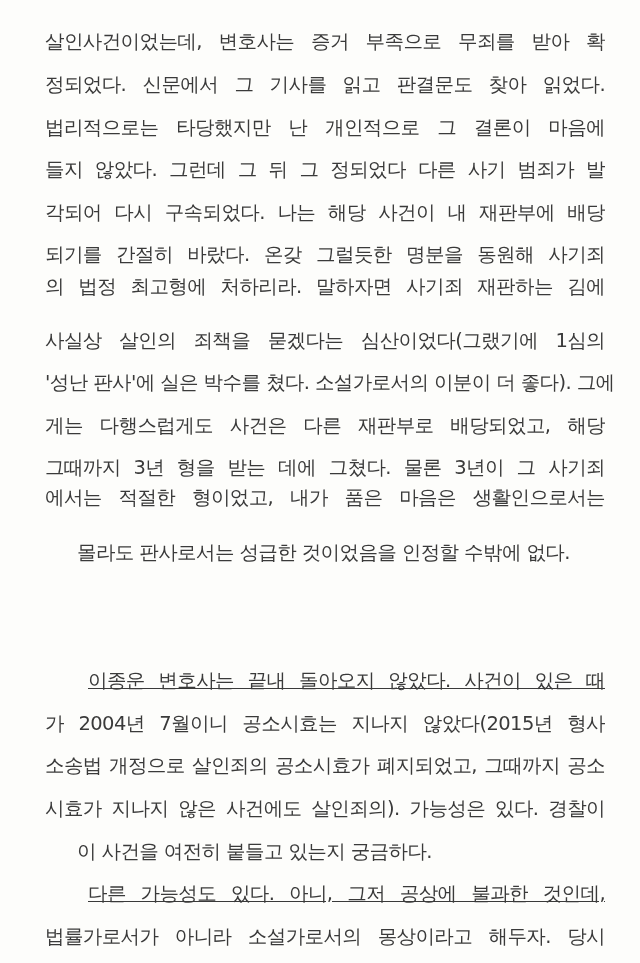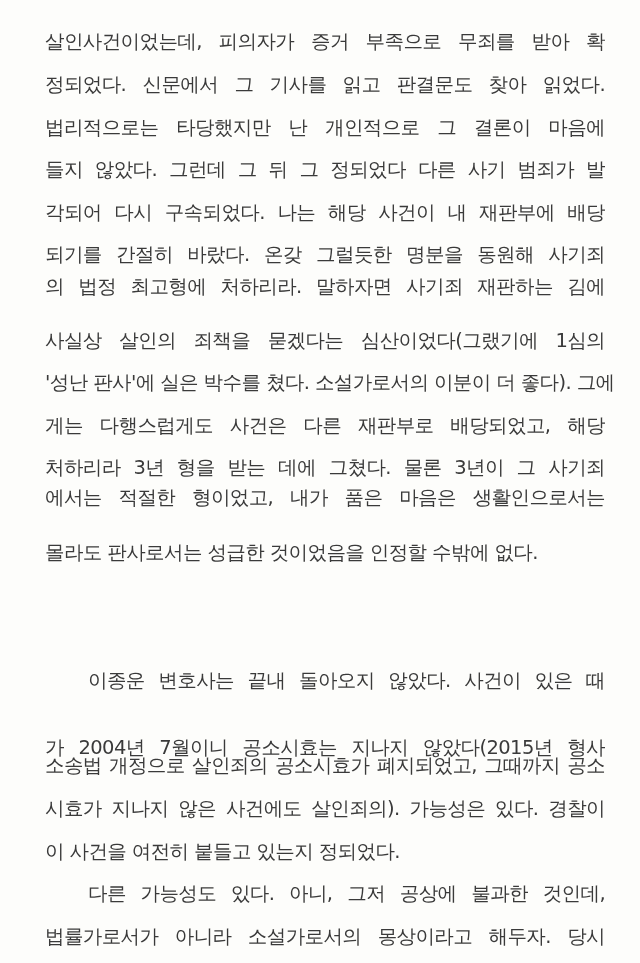--- a/index.html
+++ b/index.html
@@ -29,53 +29,55 @@
       width: 560px;
       font-size: 19.5px;
       letter-spacing: -0.6px;
       white-space: nowrap;
       line-height: 26px;
       text-align: justify;
       text-align-last: justify;
     }
     .line.last {
       text-align-last: left;
+      margin-left: 32px;
     }
     .line.indent {
       left: 88px;
       width: 517px;
+      text-decoration: underline;
     }
   </style>
 </head>
 <body>
 
 <div class="page">
 
   <div>
-    <div class="line" style="top:29px">살인사건이었는데, 피의자가 증거 부족으로 무죄를 받아 확</div>
+    <div class="line" style="top:29px">살인사건이었는데, 변호사는 증거 부족으로 무죄를 받아 확</div>
     <div class="line" style="top:72px">정되었다. 신문에서 그 기사를 읽고 판결문도 찾아 읽었다.</div>
     <div class="line" style="top:115px">법리적으로는 타당했지만 난 개인적으로 그 결론이 마음에</div>
     <div class="line" style="top:157px">들지 않았다. 그런데 그 뒤 그 정되었다 다른 사기 범죄가 발</div>
     <div class="line" style="top:200px">각되어 다시 구속되었다. 나는 해당 사건이 내 재판부에 배당</div>
     <div class="line" style="top:242px">되기를 간절히 바랐다. 온갖 그럴듯한 명분을 동원해 사기죄</div>
     <div class="line" style="top:274px">의 법정 최고형에 처하리라. 말하자면 사기죄 재판하는 김에</div>
     <div class="line" style="top:328px">사실상 살인의 죄책을 묻겠다는 심산이었다(그랬기에 1심의</div>
     <div class="line" style="top:370px">'성난 판사'에 실은 박수를 쳤다. 소설가로서의 이분이 더 좋다). 그에</div>
     <div class="line" style="top:413px">게는 다행스럽게도 사건은 다른 재판부로 배당되었고, 해당</div>
-    <div class="line" style="top:455px">처하리라 3년 형을 받는 데에 그쳤다. 물론 3년이 그 사기죄</div>
+    <div class="line" style="top:455px">그때까지 3년 형을 받는 데에 그쳤다. 물론 3년이 그 사기죄</div>
     <div class="line" style="top:485px">에서는 적절한 형이었고, 내가 품은 마음은 생활인으로서는</div>
     <div class="line last" style="top:540px">몰라도 판사로서는 성급한 것이었음을 인정할 수밖에 없다.</div>
   </div>
 
   <div>
     <div class="line indent" style="top:668px">이종운 변호사는 끝내 돌아오지 않았다. 사건이 있은 때</div>
-    <div class="line" style="top:735px">가 2004년 7월이니 공소시효는 지나지 않았다(2015년 형사</div>
+    <div class="line" style="top:711px">가 2004년 7월이니 공소시효는 지나지 않았다(2015년 형사</div>
     <div class="line" style="top:753px">소송법 개정으로 살인죄의 공소시효가 폐지되었고, 그때까지 공소</div>
     <div class="line" style="top:796px">시효가 지나지 않은 사건에도 살인죄의). 가능성은 있다. 경찰이</div>
-    <div class="line last" style="top:839px">이 사건을 여전히 붙들고 있는지 정되었다.</div>
+    <div class="line last" style="top:839px">이 사건을 여전히 붙들고 있는지 궁금하다.</div>
   </div>
 
   <div>
     <div class="line indent" style="top:881px">다른 가능성도 있다. 아니, 그저 공상에 불과한 것인데,</div>
     <div class="line" style="top:924px">법률가로서가 아니라 소설가로서의 몽상이라고 해두자. 당시</div>
   </div>
 
 </div>
 
 </body></html>

